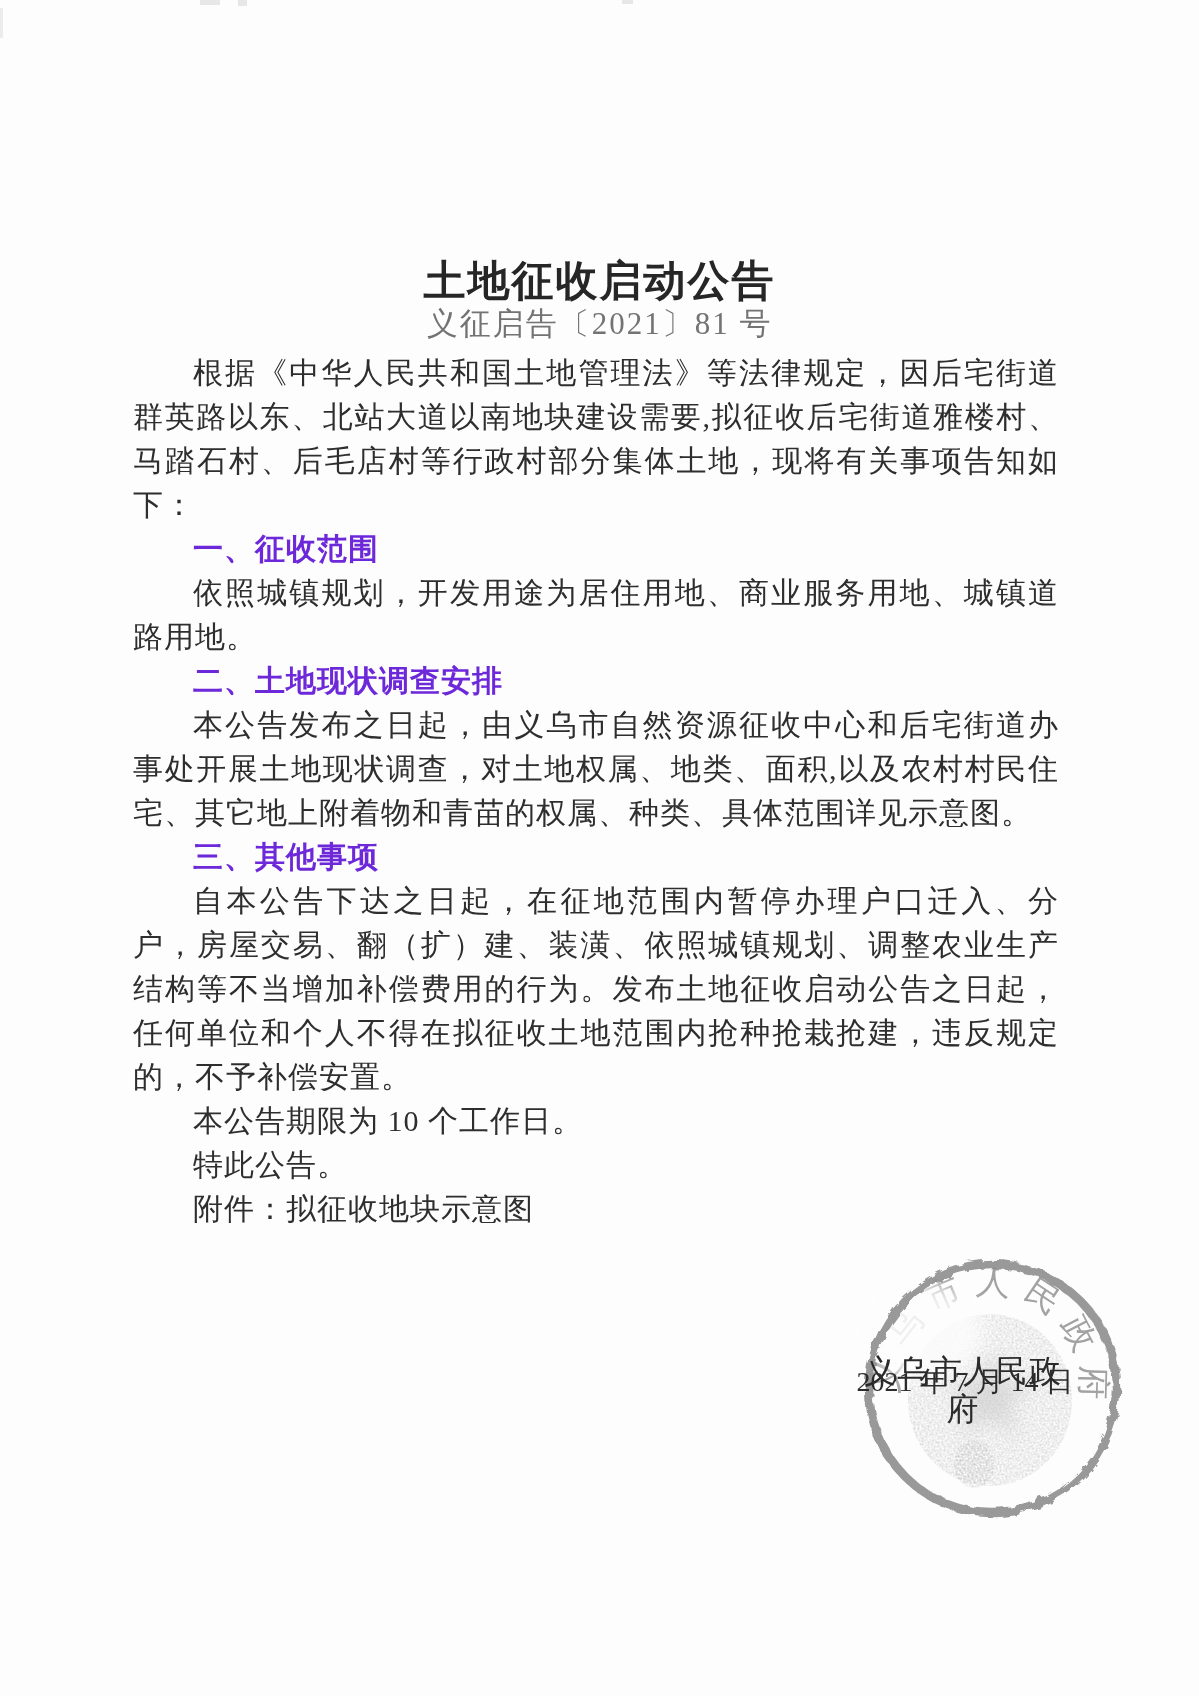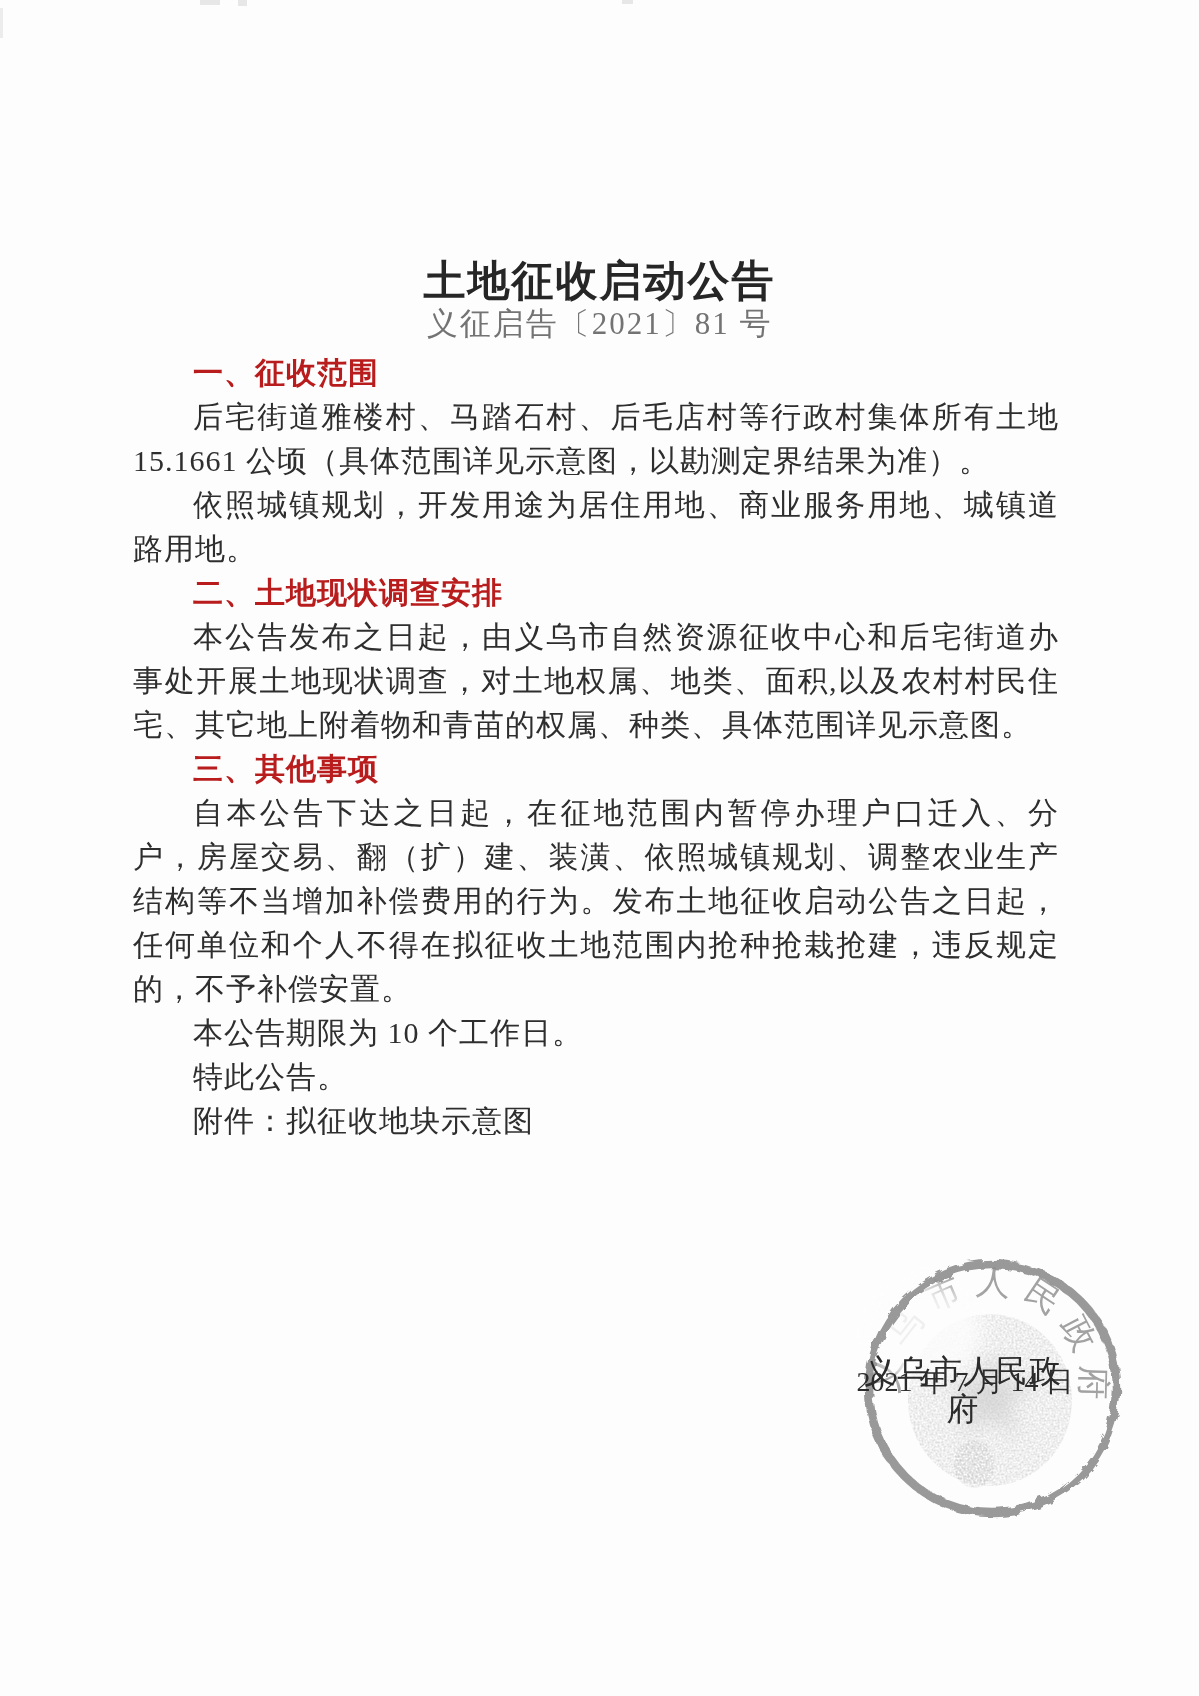--- a/index.html
+++ b/index.html
@@ -62,21 +62,21 @@
     text-indent: 2em;
   }
   .sec-heading {
     margin: 0;
     text-indent: 2em;
     font-family: "Liberation Sans", sans-serif;
     font-weight: bold;
     font-size: 30px;
     line-height: 44px;
     letter-spacing: 1px;
-    color: #b91c1c;
+    color: #6d28d9;
   }
   .signature {
     position: absolute;
     top: 1352px;
     left: 850px;
     width: 226px;
     text-align: center;
     font-size: 32px;
     line-height: 38px;
     letter-spacing: 1px;
@@ -111,23 +111,23 @@
   <div class="artifact" style="left:200px; top:0; width:20px; height:5px;"></div>
   <div class="artifact" style="left:238px; top:0; width:9px; height:6px;"></div>
   <div class="artifact" style="left:622px; top:0; width:11px; height:4px;"></div>
   <div class="artifact" style="left:0; top:8px; width:3px; height:30px; background:#ececec;"></div>
 
   <h1 class="doc-title">土地征收启动公告</h1>
 
   <div class="doc-number">义征启告〔2021〕81 号</div>
 
   <div class="doc-body">
+    <p>根据《中华人民共和国土地管理法》等法律规定，因后宅街道群英路以东、北站大道以南地块建设需要,拟征收后宅街道雅楼村、马踏石村、后毛店村等行政村部分集体土地，现将有关事项告知如下：</p>
 
     <h2 class="sec-heading">一、征收范围</h2>
-    <p>后宅街道雅楼村、马踏石村、后毛店村等行政村集体所有土地 15.1661 公顷（具体范围详见示意图，以勘测定界结果为准）。</p>
 
     <p>依照城镇规划，开发用途为居住用地、商业服务用地、城镇道路用地。</p>
 
     <h2 class="sec-heading">二、土地现状调查安排</h2>
     <p>本公告发布之日起，由义乌市自然资源征收中心和后宅街道办事处开展土地现状调查，对土地权属、地类、面积,以及农村村民住宅、其它地上附着物和青苗的权属、种类、具体范围详见示意图。</p>
 
     <h2 class="sec-heading">三、其他事项</h2>
     <p>自本公告下达之日起，在征地范围内暂停办理户口迁入、分户，房屋交易、翻（扩）建、装潢、依照城镇规划、调整农业生产结构等不当增加补偿费用的行为。发布土地征收启动公告之日起，任何单位和个人不得在拟征收土地范围内抢种抢栽抢建，违反规定的，不予补偿安置。</p>
 
     <p>本公告期限为 10 个工作日。</p>

